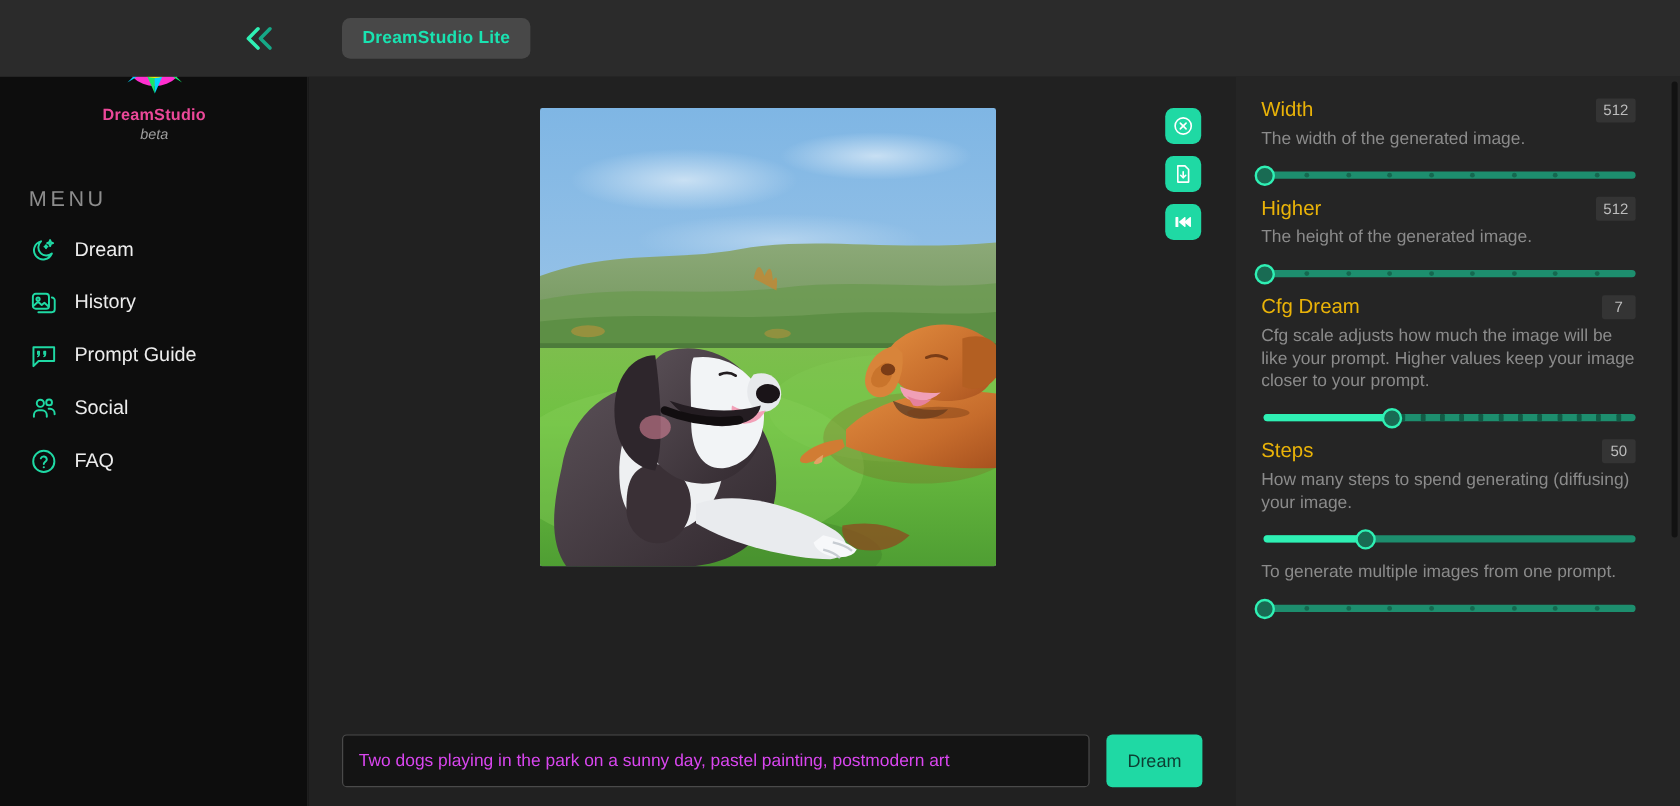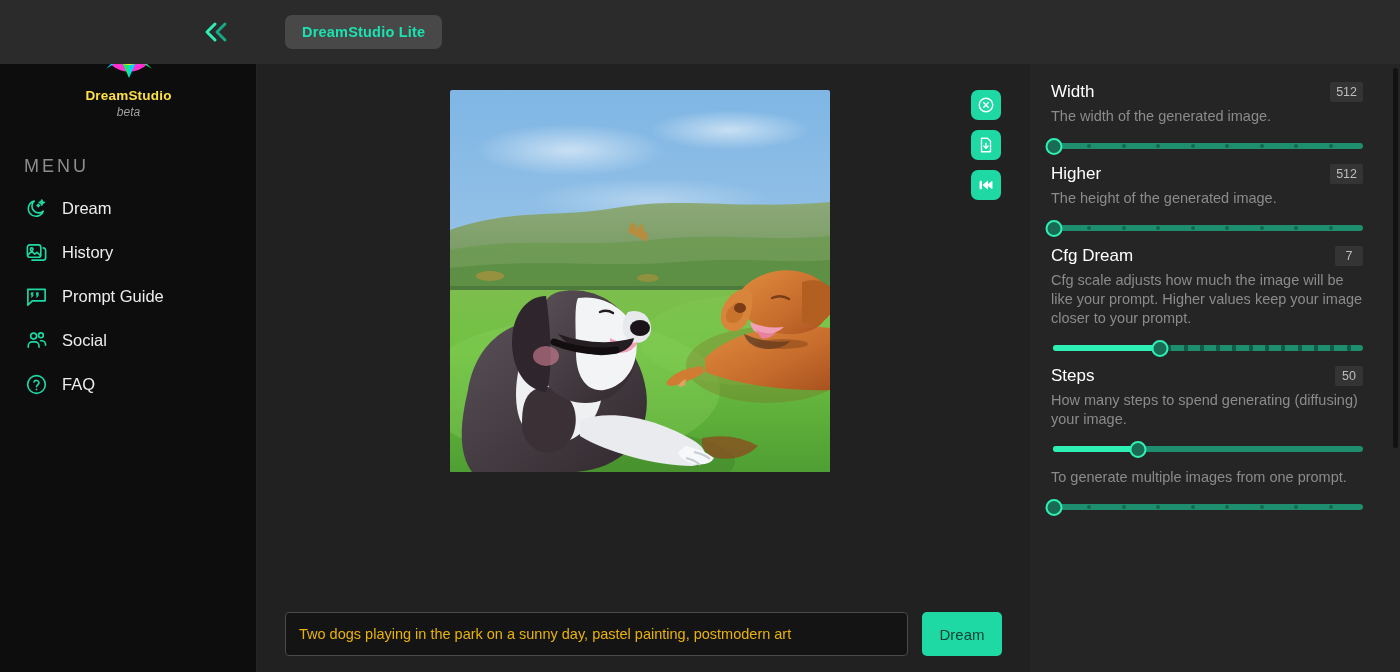--- a/index.html
+++ b/index.html
@@ -72,21 +72,21 @@
     padding-top: 0;
   }
   .logo-wrap {
     position: absolute; top: 8px; left: 0; width: 257px;
     display: flex; flex-direction: column; align-items: center;
     z-index: 40;
   }
   .logo-eye { width: 76px; height: 76px; }
   .brand-name {
     margin-top: 4px; font-size: 13.5px; font-weight: bold;
-    color: #fde047; letter-spacing: .2px;
+    color: #ec4899; letter-spacing: .2px;
   }
   .brand-beta {
     font-size: 12px; font-style: italic; color: #9f9f9f; margin-top: 2px;
   }
   .menu-head {
     position: absolute; top: 156px; left: 24px;
     font-size: 18px; color: #8d8d8d; letter-spacing: 3px;
   }
   .menu-list { position: absolute; top: 186px; left: 0; width: 257px; }
   .menu-item {
@@ -128,21 +128,21 @@
   }
   .prompt-row {
     position: absolute; left: 0; bottom: 16px; width: 773px;
     display: flex; align-items: center; padding: 0 28px;
   }
   .prompt-input {
     flex: 1 1 auto; height: 44px;
     background: #141414;
     border: 1px solid #4a4a4a;
     border-radius: 4px;
-    color: #eab308;
+    color: #d946ef;
     font-size: 14.5px;
     font-family: "Liberation Sans", sans-serif;
     padding: 0 13px;
     outline: none;
   }
   .dream-btn {
     margin-left: 14px;
     width: 80px; height: 44px;
     background: #1fd9a4;
     color: #0d3f33;
@@ -155,21 +155,21 @@
   
   .rpanel {
     position: absolute; left: 1030px; top: 64px;
     width: 370px; height: 608px;
     background: #252525;
     overflow: hidden;
   }
   .rpanel-inner { padding: 18px 37px 0 21px; }
   .setting { margin-bottom: 4px; }
   .srow { display: flex; align-items: center; justify-content: space-between; }
-  .stitle { font-size: 17px; color: #ffffff; }
+  .stitle { font-size: 17px; color: #eab308; }
   .sval {
     min-width: 28px; height: 20px;
     background: #343434; color: #bdbdbd;
     font-size: 12.5px;
     display: flex; align-items: center; justify-content: center;
     padding: 0 6px; border-radius: 2px;
   }
   .sdesc {
     margin-top: 5px; font-size: 14.5px; line-height: 19px;
     color: #8b8b8b; max-width: 318px;

